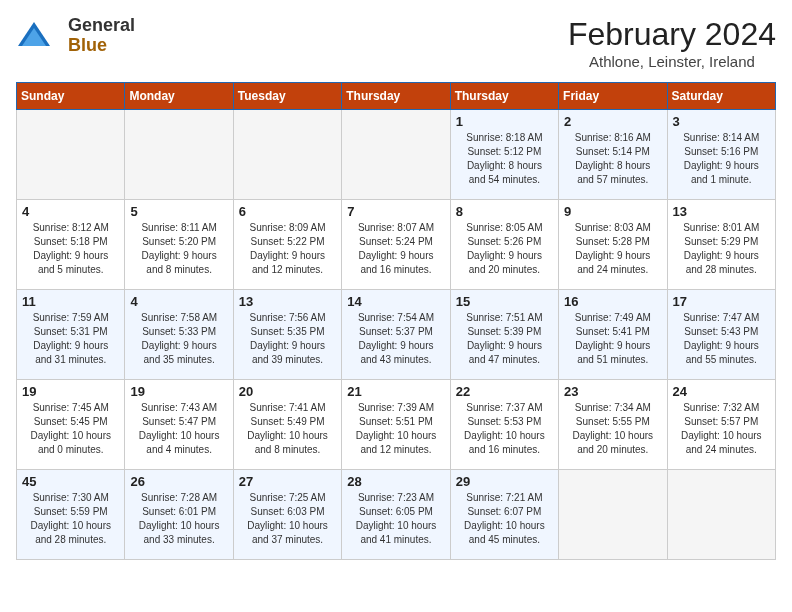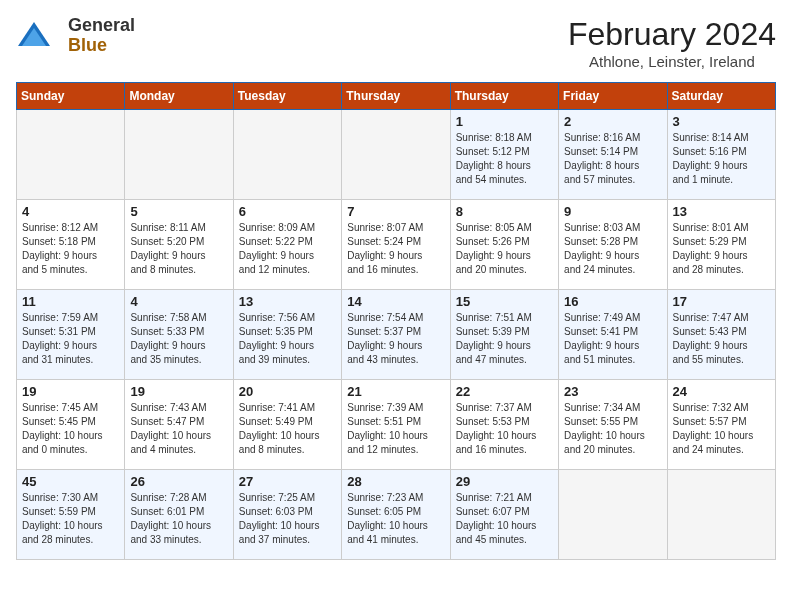--- a/index.html
+++ b/index.html
@@ -90,20 +90,21 @@
     .day-number {
       font-size: 13px;
       font-weight: bold;
       color: #222;
       margin-bottom: 2px;
     }
     .day-info {
       font-size: 10px;
       color: #333;
       line-height: 1.4;
+      text-align: center;
     }
     .empty-cell {
       background: #f5f5f5;
     }
   </style>
 </head>
 <body>
 
 <div class="header-area">
   <div class="logo">

